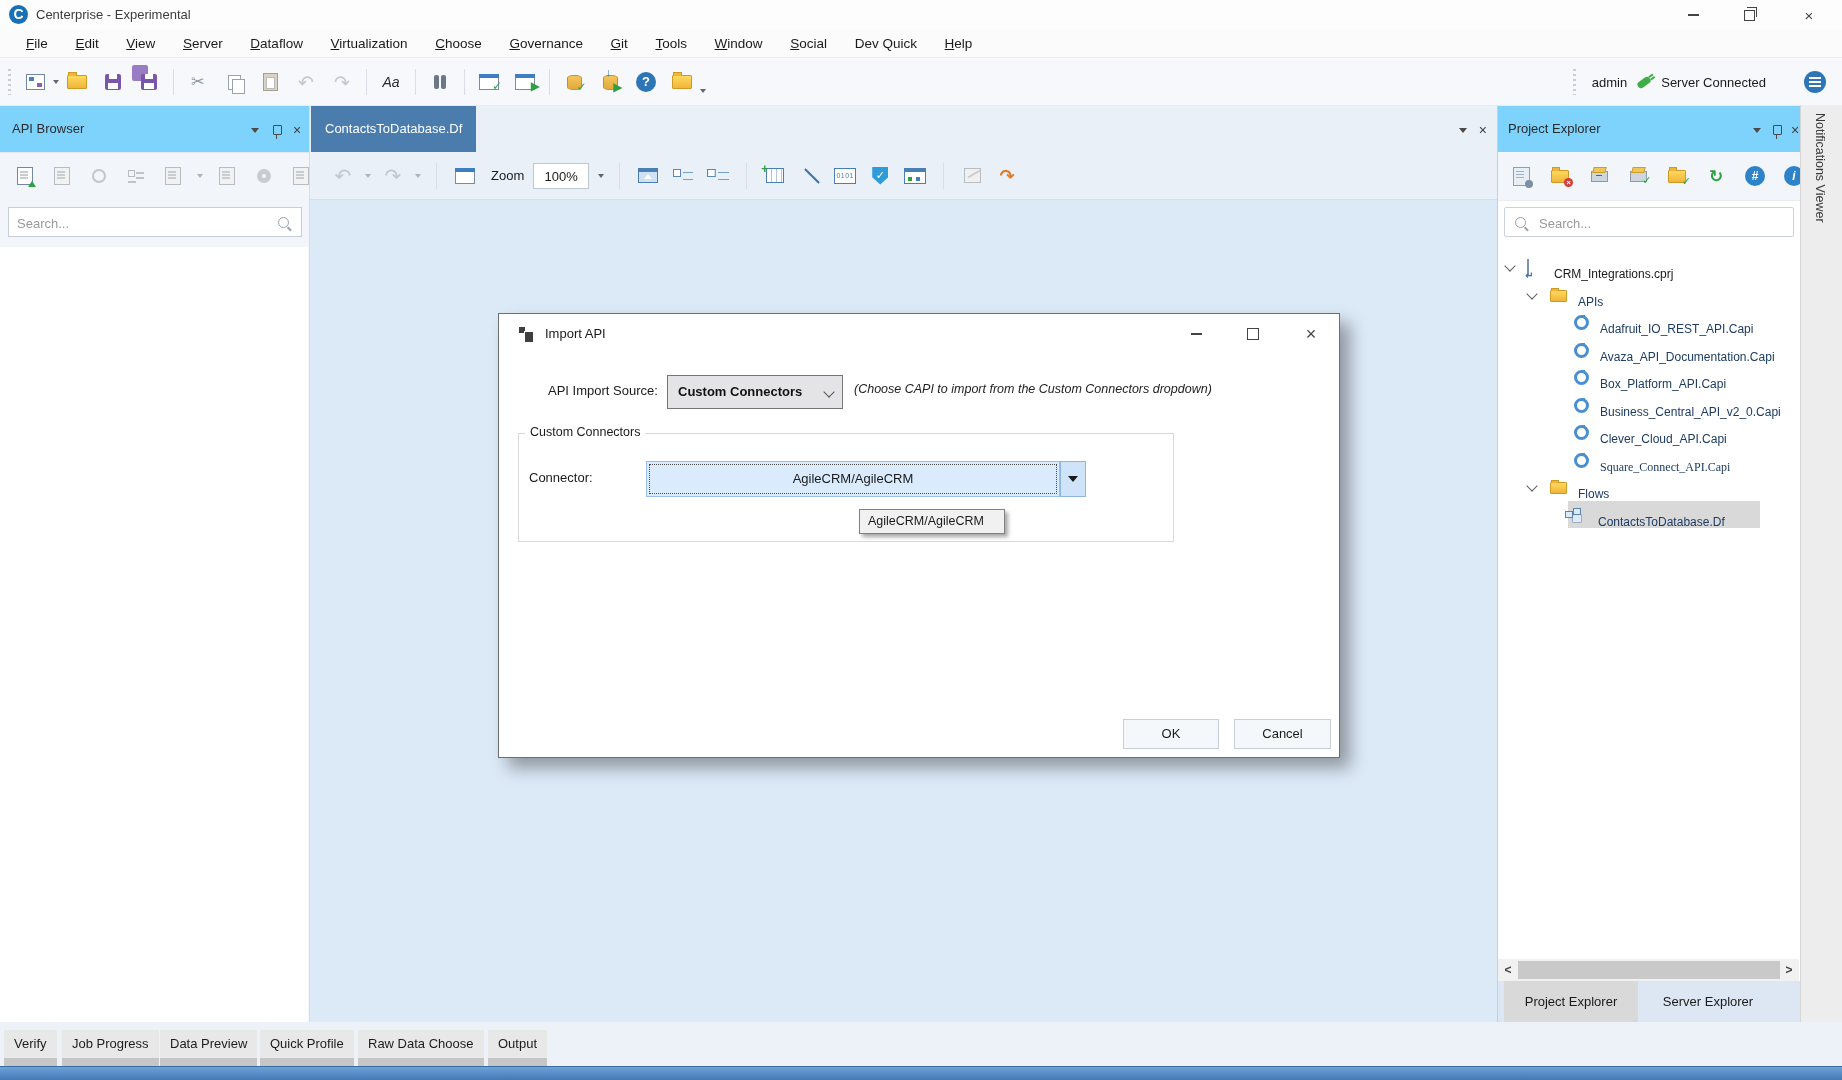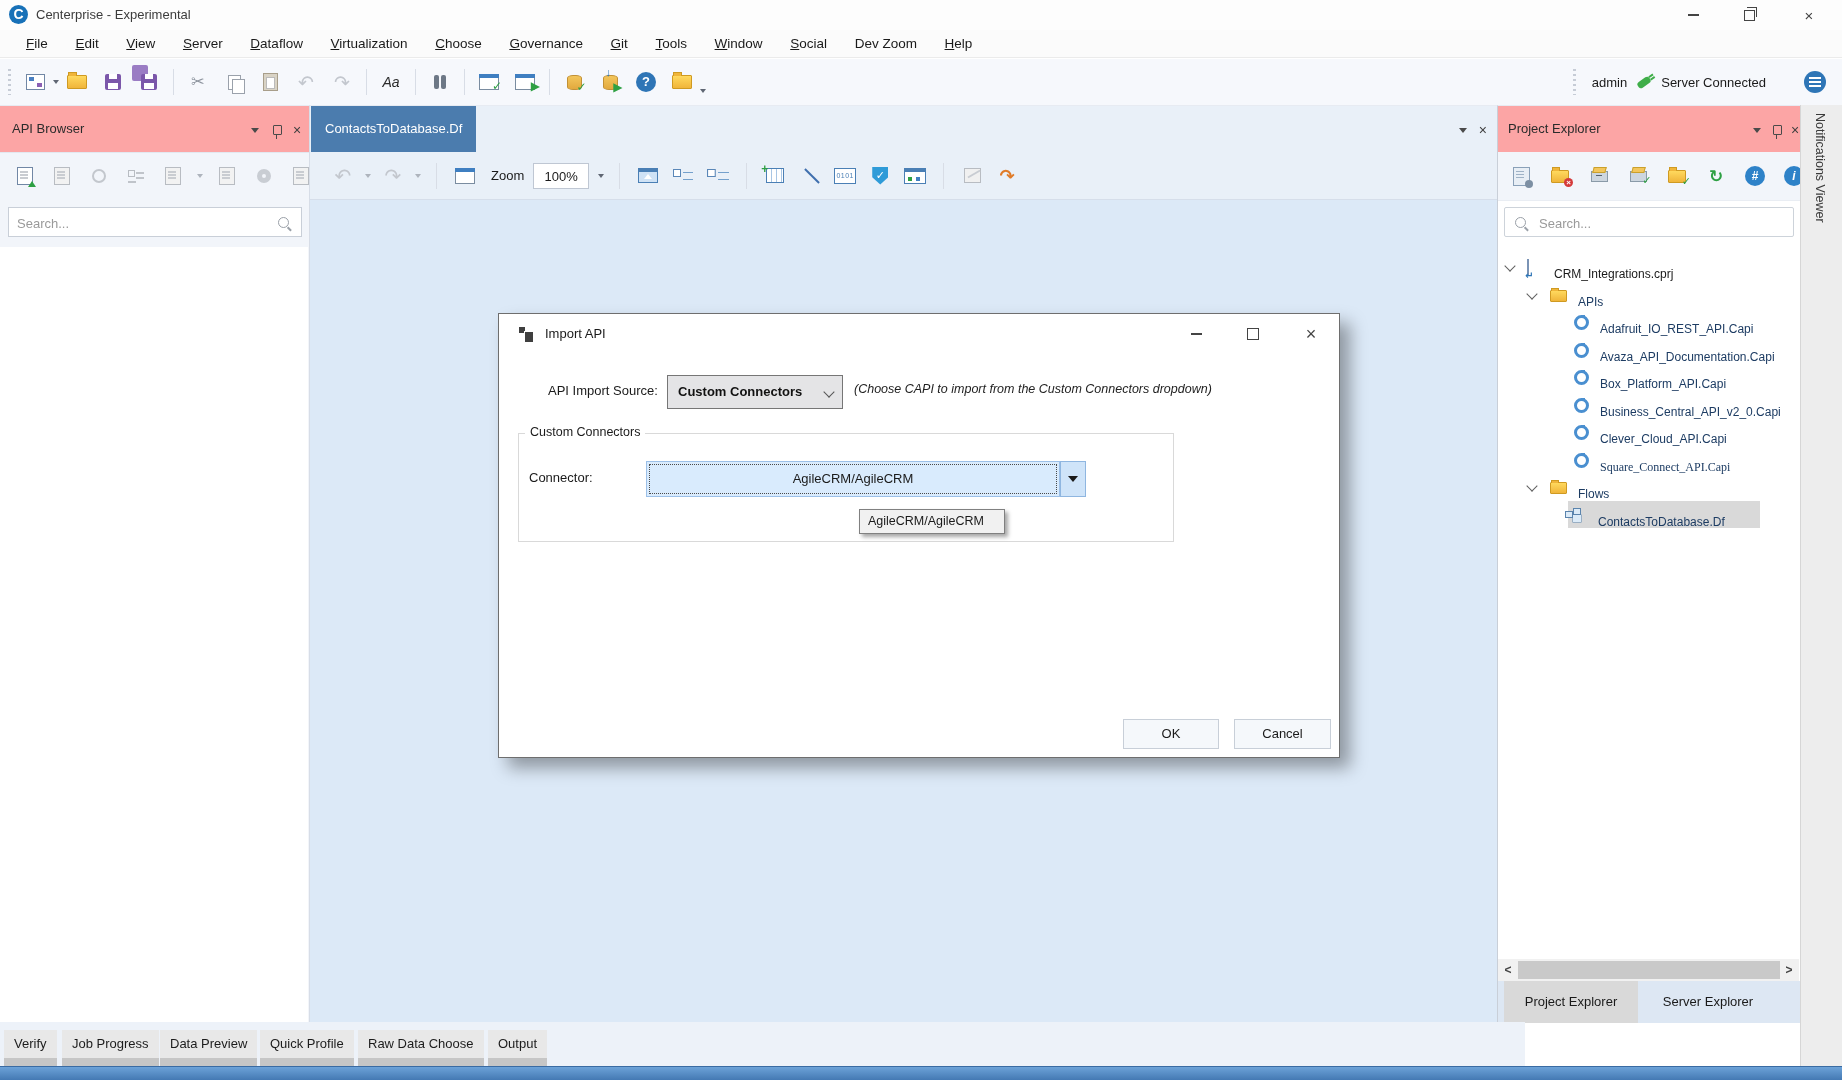--- a/index.html
+++ b/index.html
@@ -59,21 +59,21 @@
   .i-cyl .mark{position:absolute;right:-6px;bottom:-5px;font-size:12px;font-weight:bold;color:#2ea043;}
   .i-cyl .arrow{position:absolute;left:2px;top:-10px;font-size:11px;font-weight:bold;color:#2e75b6;}
   .i-helpc{width:20px;height:20px;border-radius:50%;background:#2e75b6;color:#fff;font-weight:bold;font-size:13px;line-height:20px;text-align:center;}
   #tb-right{position:absolute;right:16px;top:0;height:46px;display:flex;align-items:center;gap:10px;}
   .i-plug{width:14px;height:7px;background:#3fae49;border-radius:3px;transform:rotate(-35deg);position:relative;}
   .i-plug::before{content:"";position:absolute;right:-5px;top:1px;width:5px;height:1.6px;background:#3fae49;box-shadow:0 3px 0 #3fae49;}
   .i-chat{width:22px;height:22px;border-radius:50%;background:#2e75b6;position:relative;}
   .i-chat::before{content:"";position:absolute;left:5px;top:6px;width:12px;height:2px;background:#fff;box-shadow:0 4px 0 #fff,0 8px 0 #fff;}
 
   
-  .panel-header{position:absolute;left:0;top:0;right:0;height:46px;background:#fca5a5;border-bottom:1px solid #e3e8f0;}
+  .panel-header{position:absolute;left:0;top:0;right:0;height:46px;background:#7dd3fc;border-bottom:1px solid #e3e8f0;}
   .panel-title{position:absolute;left:12px;top:0;line-height:46px;font-size:13px;color:#2b2b2b;}
   .hicon{position:absolute;top:17px;width:14px;height:14px;display:flex;align-items:center;justify-content:center;color:#4a4a4a;}
   .i-pin{width:7px;height:8px;border:1.3px solid #4a4a4a;border-radius:1px;position:relative;}
   .i-pin::after{content:"";position:absolute;left:2.4px;bottom:-5px;width:1.3px;height:4px;background:#4a4a4a;}
   .xsm{font-size:14px;line-height:1;color:#3f3f3f;}
   .chevdown{width:0;height:0;border-left:4px solid transparent;border-right:4px solid transparent;border-top:5px solid #4a4a4a;}
 
   
   #left-panel{position:absolute;left:0;top:105px;width:310px;height:917px;background:#f2f5fa;border-right:1px solid #d7dde7;border-top:1px solid #e7ebf2;box-sizing:border-box;}
   #ab-toolbar{position:absolute;left:0;top:46px;right:0;height:48px;display:flex;align-items:center;padding-left:12px;gap:11px;}
@@ -165,21 +165,21 @@
   #pe-hscroll{position:absolute;left:0;top:853px;right:1px;height:22px;background:#f1f1f1;}
   .scr-arrow{position:absolute;top:0;width:16px;height:22px;line-height:22px;text-align:center;font-size:12px;font-weight:bold;color:#444;}
   #pe-thumb{position:absolute;left:20px;top:2px;width:262px;height:18px;background:#c9c9c9;}
   #pe-tabs{position:absolute;left:0;top:875px;right:0;height:42px;background:#dde7f3;}
 
   
   #notif-strip{position:absolute;left:1800px;top:105px;width:42px;height:961px;background:#ededed;border-left:1px solid #d6d6d6;box-sizing:border-box;}
   #notif-label{position:absolute;left:12px;top:8px;writing-mode:vertical-rl;font-size:12.5px;color:#3a3a3a;}
 
   
-  #status-row{position:absolute;left:0;top:1022px;width:1525px;height:44px;background:#edf2f9;}
+  #status-row{position:absolute;left:0;top:1022px;width:1842px;height:44px;background:#edf2f9;}
   .stab{position:absolute;top:8px;height:28px;line-height:28px;padding:0 10px;background:#e8e8e8;font-size:13px;color:#1c1c1c;}
   .stab::after{content:"";position:absolute;left:0;right:0;top:28px;height:9px;background:#c6c6c6;}
   #status-bar{position:absolute;left:0;top:1066px;width:1842px;height:14px;background:linear-gradient(#6ca2d8,#4479b3);border-top:1px solid #3a6ba2;box-sizing:border-box;}
 
   
   #dialog{position:absolute;left:498px;top:313px;width:842px;height:445px;background:#fff;border:1px solid #6e6e6e;
           box-shadow:10px 10px 16px rgba(0,0,0,0.35);box-sizing:border-box;z-index:50;}
   #dlg-titlebar{position:absolute;left:0;top:0;right:0;height:40px;background:#fff;}
   .i-dlg{width:16px;height:16px;position:relative;}
   .i-dlg::before{content:"";position:absolute;left:0;top:1px;width:6px;height:6px;background:#3f3f3f;}
@@ -228,21 +228,21 @@
     <span class="menu-item" data-underline="true">View</span>
     <span class="menu-item" data-underline="true">Server</span>
     <span class="menu-item" data-underline="true">Dataflow</span>
     <span class="menu-item" data-underline="true">Virtualization</span>
     <span class="menu-item" data-underline="true">Choose</span>
     <span class="menu-item" data-underline="true">Governance</span>
     <span class="menu-item" data-underline="true">Git</span>
     <span class="menu-item" data-underline="true">Tools</span>
     <span class="menu-item" data-underline="true">Window</span>
     <span class="menu-item" data-underline="true">Social</span>
-    <span class="menu-item" data-underline="false">Dev Zoom</span>
+    <span class="menu-item" data-underline="false">Dev Quick</span>
     <span class="menu-item" data-underline="true">Help</span>
   </div>
 
   <div id="toolbar">
     <span class="grip"></span>
     <span class="tbtn">
         <span class="i-newdoc"></span>
       </span>
     <span class="dd"></span>
     <span class="tbtn">

